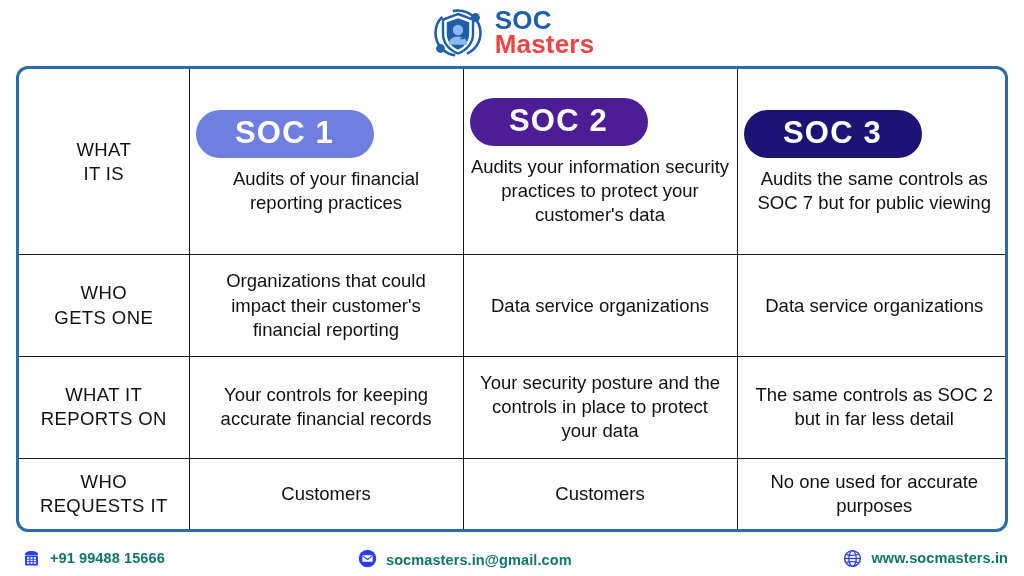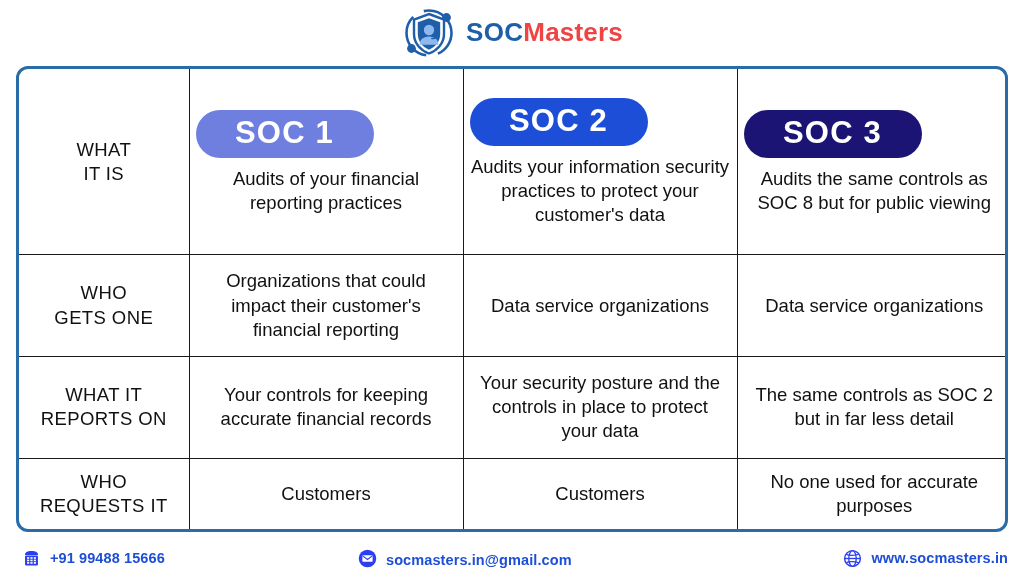--- a/index.html
+++ b/index.html
@@ -23,21 +23,21 @@
   .logo-bar {
     height: 66px;
     display: flex;
     align-items: center;
     justify-content: center;
     gap: 9px;
   }
   .logo-mark { width: 56px; height: 56px; display: block; }
   .logo-text {
     display: flex;
-    flex-direction: row;
+    flex-direction: column;
     line-height: 0.92;
     color: #1f5fa9;
   }
   .logo-text .l1 {
     font-size: 26px;
     font-weight: 700;
     letter-spacing: 0.3px;
     color: #1f5fa9;
   }
   .logo-text .l2 {
@@ -125,21 +125,21 @@
     height: 36px;
     display: flex;
     align-items: center;
   }
   .f-item {
     display: flex;
     align-items: center;
     gap: 9px;
     font-size: 14.5px;
     font-weight: 700;
-    color: #1d4ed8;
+    color: #0f766e;
     letter-spacing: 0.1px;
   }
   .f-phone   { position: absolute; left: 22px; }
   .f-email   { position: absolute; left: 358px; align-items: flex-end; }
   .f-website { position: absolute; right: 16px; }
   .f-icon { width: 19px; height: 19px; display: block; flex: 0 0 19px; }
 </style>
 </head>
 <body>
 
@@ -183,30 +183,30 @@
 
           <td class="hdrcell">
             <div class="pill-row">
               <span class="pill" id="pill-soc1" style="background: rgb(111, 127, 224);">SOC 1</span>
             </div>
             <div class="desc">Audits of your financial reporting practices</div>
           </td>
 
           <td class="hdrcell">
             <div class="pill-row">
-              <span class="pill" id="pill-soc2" style="background: #1d4ed8;">SOC 2</span>
+              <span class="pill" id="pill-soc2" style="background: #4c1d95;">SOC 2</span>
             </div>
             <div class="desc">Audits your information security practices to protect your customer's data</div>
           </td>
 
           <td class="hdrcell">
             <div class="pill-row">
               <span class="pill" id="pill-soc3" style="background: rgb(27, 20, 116);">SOC 3</span>
             </div>
-            <div class="desc">Audits the same controls as SOC 8 but for public viewing</div>
+            <div class="desc">Audits the same controls as SOC 7 but for public viewing</div>
           </td>
         </tr>
 
         <tr>
           <td class="rowlabel">
             <div>WHO</div>
             <div>GETS ONE</div>
           </td>
           <td>Organizations that could impact their customer's financial reporting</td>
           <td>Data service organizations</td>

